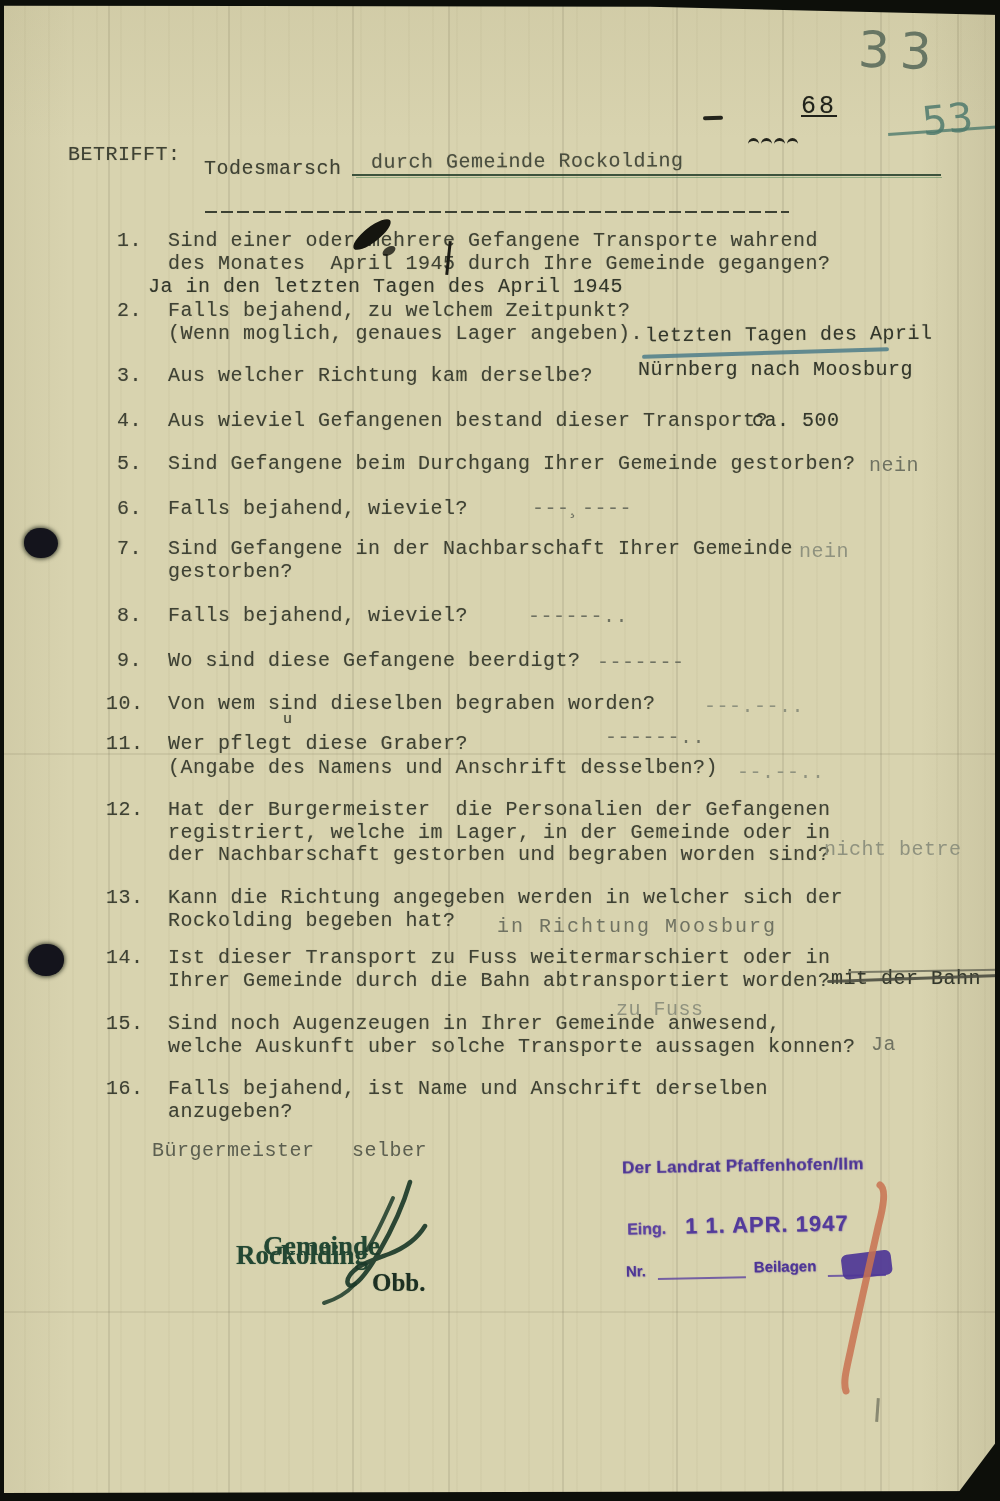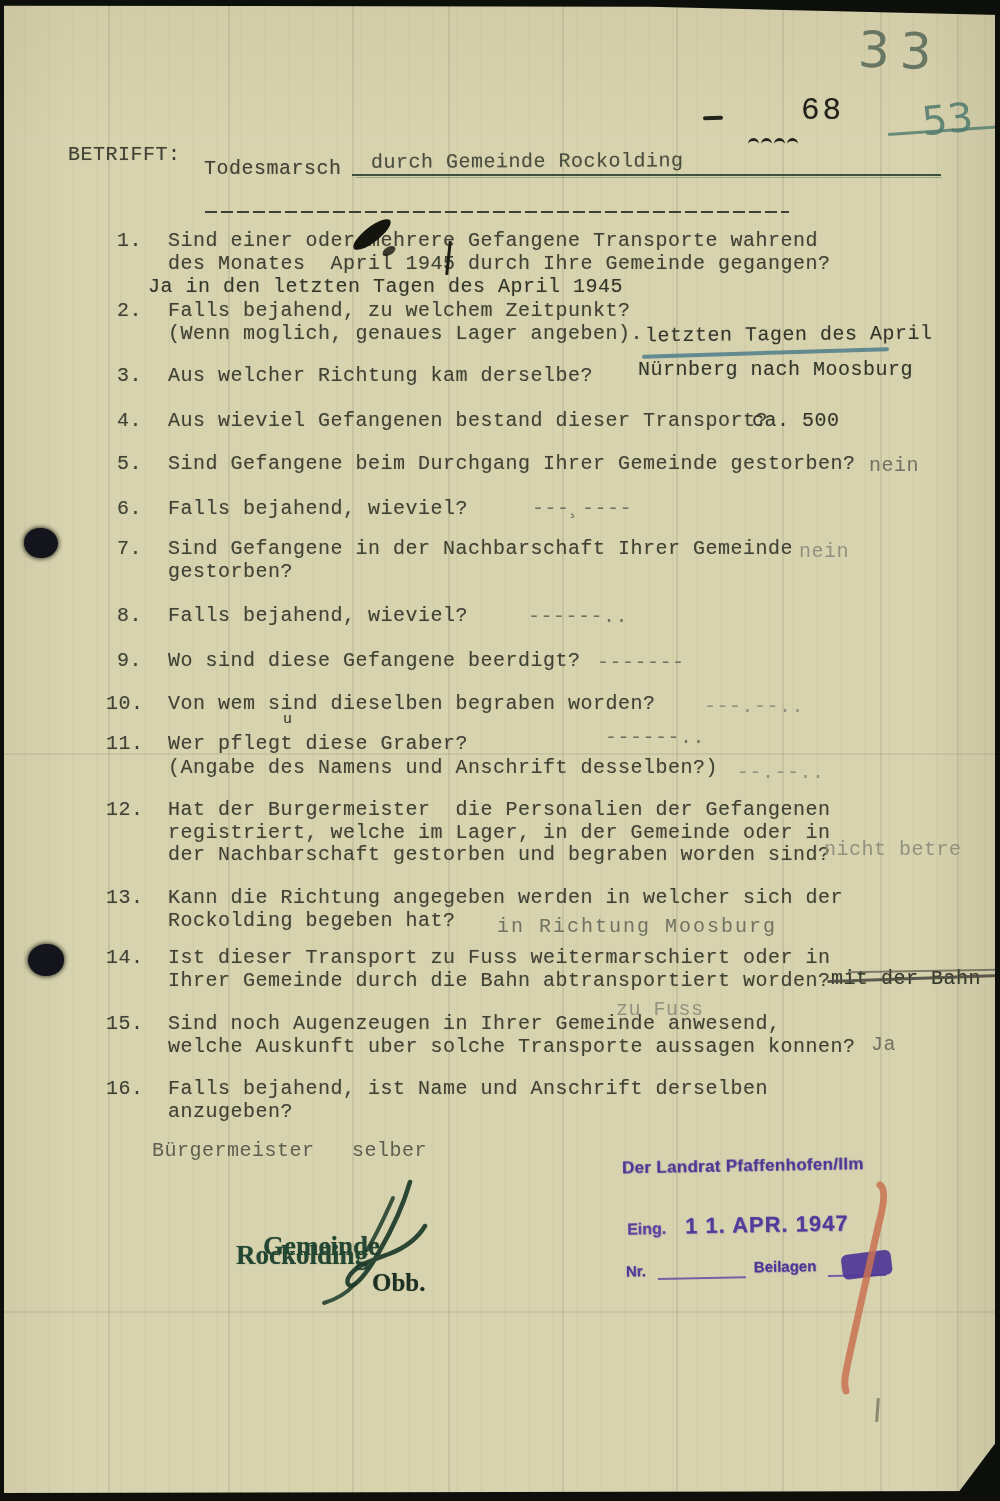--- a/index.html
+++ b/index.html
@@ -43,21 +43,21 @@
     <div class="crease-v" style="left:782px"></div>
     <div class="crease-v" style="left:880px"></div>
     <div class="crease-v" style="left:957px"></div>
     <div class="crease-h" style="top:753px"></div>
     <div class="crease-h" style="top:1311px"></div>
 
     <div style="position:absolute;left:24px;top:528px;width:34px;height:30px;background:#14141c;border-radius:48% 52% 50% 50%;box-shadow:0 0 4px 1px rgba(25,30,18,.8),6px 2px 0 -8px #14141c;"></div>
     <div style="position:absolute;left:28px;top:944px;width:36px;height:32px;background:#14141c;border-radius:52% 48% 50% 50%;box-shadow:0 0 4px 1px rgba(25,30,18,.8);"></div>
 
     <div class="hand" style="position:absolute;left:858px;top:22px;font-size:50px;color:#566758;letter-spacing:10px;transform:rotate(2deg);opacity:.85;">33</div>
-    <div class="tw" style="left:801px;top:93px;font-size:31px;letter-spacing:3px;color:#20221a;">68</div>
+    <div class="tw" style="left:801px;top:93px;font-size:25px;letter-spacing:3px;color:#20221a;text-decoration:underline;">68</div>
     <div class="hand" style="position:absolute;left:922px;top:96px;font-size:40px;color:#4f7a6d;transform:rotate(-6deg);opacity:.85;">53</div>
     <div class="line" style="left:888px;top:129px;width:114px;height:3px;background:#4f7a6d;transform:rotate(-4deg);opacity:.8;"></div>
     <div class="line" style="left:703px;top:116px;width:20px;height:4px;background:#23241c;border-radius:2px;transform:rotate(-2deg);"></div>
     <div style="position:absolute;left:748px;top:137px;">
       <span class="arc"></span><span class="arc"></span><span class="arc"></span><span class="arc"></span>
     </div>
 
     <div class="tw" style="left:68px;top:143px;">BETRIFFT:</div>
     <div class="tw" style="left:204px;top:157px;">Todesmarsch</div>
     <div class="tw" style="left:371px;top:150px;color:#4a4e3f;transform:rotate(-.3deg);">durch Gemeinde Rockolding</div>

